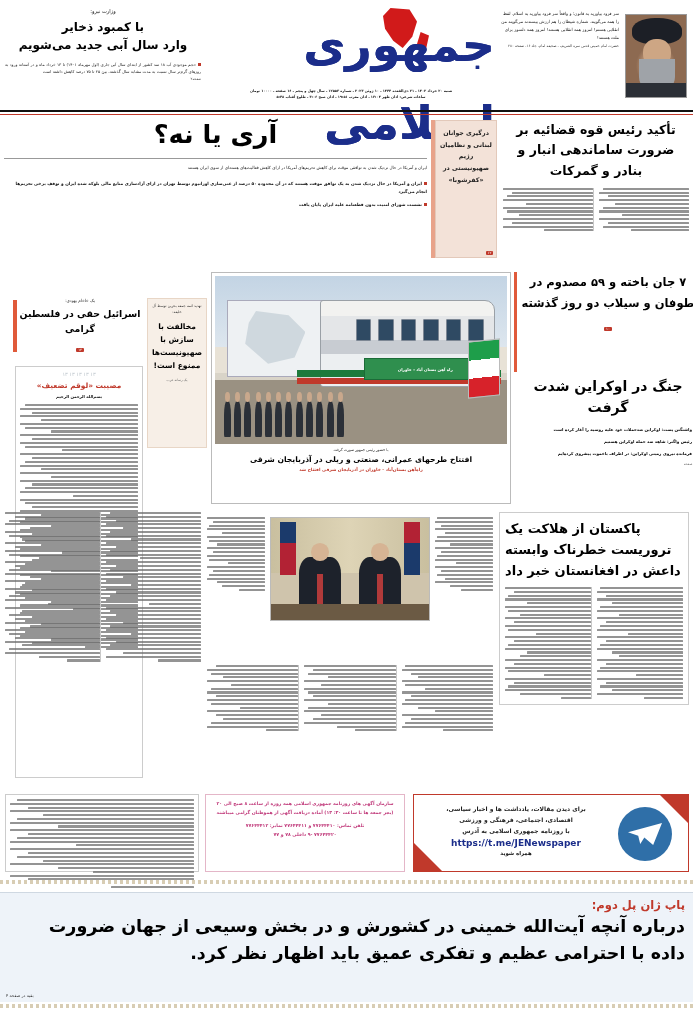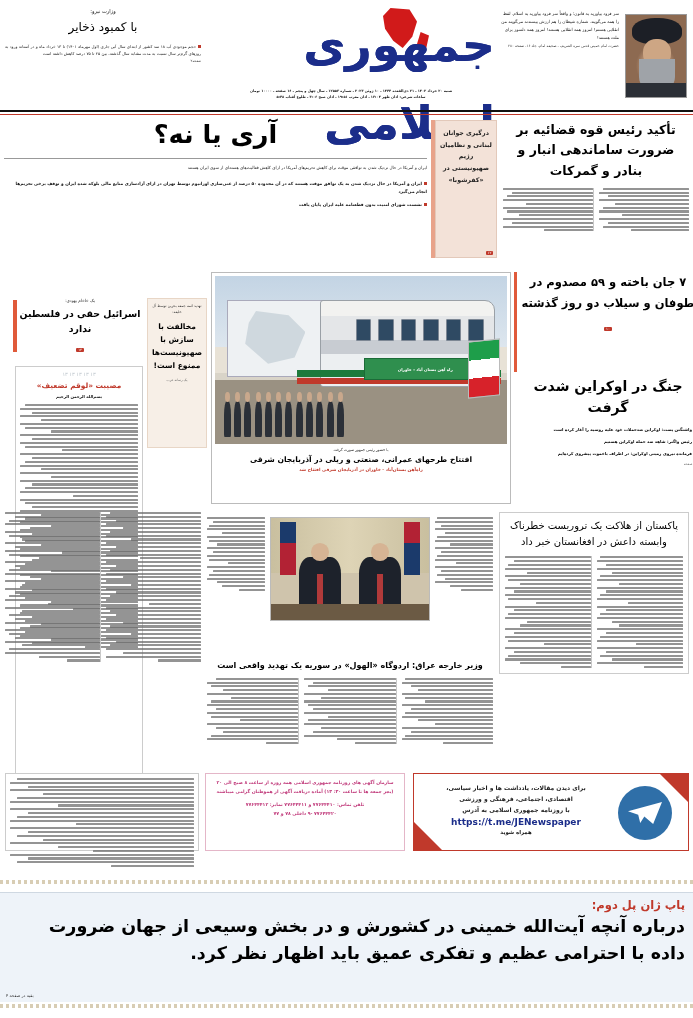--- a/index.html
+++ b/index.html
@@ -73,21 +73,21 @@
     position:absolute; right:66px; top:26px; width:12px; height:20px; background:#d11a1a;
     clip-path: polygon(30% 0,100% 18%,70% 100%,0 60%);
   }
   .dateline {
     position:absolute; right:198px; top:88px; width:288px;
     font-size:3.5px; line-height:1.75; color:#111; text-align:center; font-weight:bold;
   }
 
   .ministry { position:absolute; right:492px; top:8px; width:196px; text-align:center; }
   .ministry .kicker { font-size:5.2px; color:#111; margin-bottom:4px; }
-  .ministry h2 { font-size:12px; font-weight:normal; color:#000; line-height:1.5; }
+  .ministry h2 { font-size:12px; font-weight:bold; color:#000; line-height:1.5; }
   .ministry .lead {
     margin-top:7px; font-size:4.1px; line-height:1.75; color:#1a1a1a; text-align:justify;
   }
   .ministry .pagref { font-size:3.4px; color:#333; text-align:right; margin-top:2px; }
 
   .hdr-rule { position:absolute; top:110px; left:0; width:693px; height:1.6px; background:#111; }
   .hdr-rule2 { position:absolute; top:113.6px; left:0; width:693px; height:.8px; background:#c0392b; }
 
   
   .band1 { position:absolute; top:118px; left:0; width:693px; height:150px; }
@@ -208,21 +208,21 @@
   .op-ed { position:absolute; right:558px; top:94px; width:128px; height:412px;
            border:.6px solid #ccc; padding:4px; }
   .op-ed .arab { font-size:5px; color:#b9c2c9; text-align:center; letter-spacing:3px; }
   .op-ed h4 { font-size:7.4px; font-weight:bold; text-align:center; color:#c0392b; margin-top:4px;}
   .op-ed .bism { font-size:4px; text-align:center; color:#111; margin-top:4px; font-weight:bold;}
 
   
   .band3 { position:absolute; top:512px; left:0; width:693px; height:270px; }
 
   .pakistan { position:absolute; right:4px; top:0; width:190px; border:.6px solid #ccc; padding:5px; }
-  .pakistan h3 { font-size:10px; font-weight:normal; line-height:1.62; text-align:center; }
+  .pakistan h3 { font-size:13px; font-weight:bold; line-height:1.62; text-align:left; }
   .pakistan .cols { display:flex; gap:5px; margin-top:6px; }
   .pakistan .cols > div { flex:1; }
 
   .biden { position:absolute; right:200px; top:0; width:286px; }
   .biden h3 { font-size:8px; font-weight:bold; text-align:center; line-height:1.6; }
   .biden-row { display:flex; gap:5px; margin-top:5px; }
   .biden-row .side { width:58px; }
   .biden-photo { flex:1; height:104px; border:.6px solid #bbb; position:relative; overflow:hidden;
                  background:linear-gradient(#efe8d8 0 42%, #cfc4ac 42% 100%); }
   .bp-curtain { position:absolute; inset:0 0 46% 0; background:linear-gradient(90deg,#c9bf9f,#ded4b6,#c9bf9f); }
@@ -241,21 +241,21 @@
   .iraq { position:absolute; right:200px; top:148px; width:286px; }
   .iraq h3 { font-size:8px; font-weight:bold; text-align:center; line-height:1.6; }
   .iraq .cols { display:flex; gap:5px; margin-top:5px; }
   .iraq .cols > div { flex:1; }
 
   .oped2 { position:absolute; right:492px; top:0; width:196px; }
   .oped2 .cols { display:flex; gap:5px; }
   .oped2 .cols > div { flex:1; }
 
   
-  .ads { position:absolute; top:771px; left:0; width:693px; height:90px; }
+  .ads { position:absolute; top:792px; left:0; width:693px; height:90px; }
   .tg-ad { position:absolute; right:4px; top:2px; width:276px; height:78px;
            border:.7px solid #c0392b; background:#fff; overflow:hidden; }
   .tg-ad .corner-tr, .tg-ad .corner-bl {
     position:absolute; width:28px; height:28px; background:#c0392b;
   }
   .tg-ad .corner-tr { right:0; top:0; clip-path:polygon(100% 0,100% 100%,0 0); }
   .tg-ad .corner-bl { left:0; bottom:0; clip-path:polygon(0 100%,100% 100%,0 0); }
   .tg-circle { position:absolute; right:16px; top:12px; width:54px; height:54px;
                border-radius:50%; background:#2f6fa8; }
   .tg-circle .plane {
@@ -315,20 +315,21 @@
     </div>
 
     <div class="dateline">
       <div>شنبه ۲۰ خرداد ۱۴۰۲ ـ ۲۱ ذی‌القعده ۱۴۴۴ ـ ۱۰ ژوئن ۲۰۲۳ ـ شماره ۱۲۵۵۳ ـ سال چهل و پنجم ـ ۱۶ صفحه ـ ۱۰۰۰۰ تومان</div>
       <div>ساعات شرعی: اذان ظهر ۱۳:۰۴ ـ اذان مغرب ۱۹:۵۱ ـ اذان صبح ۳:۰۶ ـ طلوع آفتاب ۵:۴۸</div>
     </div>
 
     <div class="ministry">
       <div class="kicker">وزارت نیرو:</div>
       <h2>با کمبود ذخایر</h2>
+      <h2>وارد سال آبی جدید می‌شویم</h2>
       <div class="lead">
         <span class="sq"></span><span>حجم موجودی آب ۱۸ سد کشور از ابتدای سال آبی جاری (اول مهرماه ۱۴۰۱) تا ۱۳ خرداد ماه و در آستانه ورود به روزهای گرم‌تر سال نسبت به مدت مشابه سال گذشته، بین ۲۵ تا ۷۵ درصد کاهش داشته است</span>
       </div>
       <div class="pagref">صفحه۲</div>
     </div>
   </div>
 
   <div class="hdr-rule"></div>
   <div class="hdr-rule2"></div>
 
@@ -448,21 +449,21 @@
     </div>
 
     <div class="oppose">
       <div class="kick">تهدید ائمه جمعه بحرین توسط آل خلیفه:</div>
       <div class="t">مخالفت با سازش با صهیونیست‌ها ممنوع است!</div>
       <div class="src">یک رسانه عرب</div>
     </div>
 
     <div class="rabbi">
       <div class="kick">یک خاخام یهودی:</div>
-      <h3>اسرائیل حقی در فلسطین ندارد</h3>
+      <h3>اسرائیل حقی در فلسطین گرامی</h3>
       <div class="ctr"><span class="pg">۱۴</span></div>
     </div>
     <div class="rabbi-bar"></div>
 
     <div class="op-ed">
       <div class="arab">۱۳ ۱۳ ۱۳ ۱۳ ۱۳</div>
       <h4>مصیبت «لوقم تضعیف»</h4>
       <div class="bism">بسم‌الله الرحمن الرحیم</div>
       <div class="body-lines" style="margin-top:5px;">
         <i class="s96"></i>
@@ -657,21 +658,20 @@
           <i class="s96"></i>
             <i class="s100"></i>
             <i class="s82"></i>
             <i class="s74"></i>
             <i class="s45"></i>
         </div>
       </div>
     </div>
 
     <div class="iraq">
-      <h3>وزیر خارجه عراق: اردوگاه «الهول» در سوریه یک تهدید واقعی است</h3>
       <div class="cols">
         <div class="body-lines">
           <i class="s96"></i>
             <i class="s100"></i>
             <i class="s90"></i>
             <i class="s82"></i>
             <i class="s100"></i>
           <i class="s96"></i>
             <i class="s74"></i>
             <i class="s100"></i>

